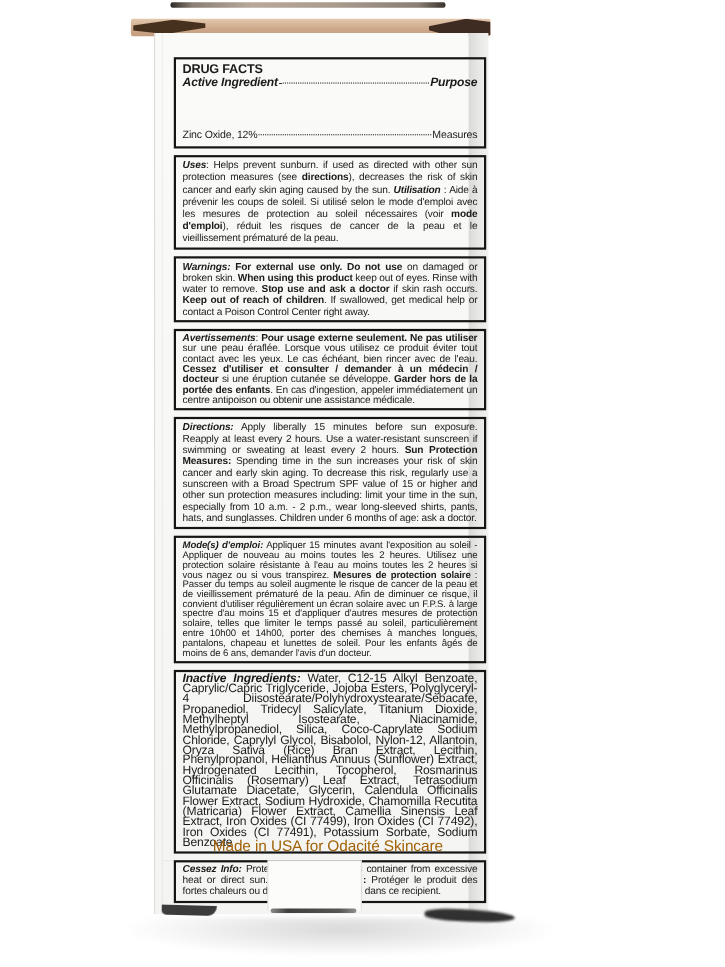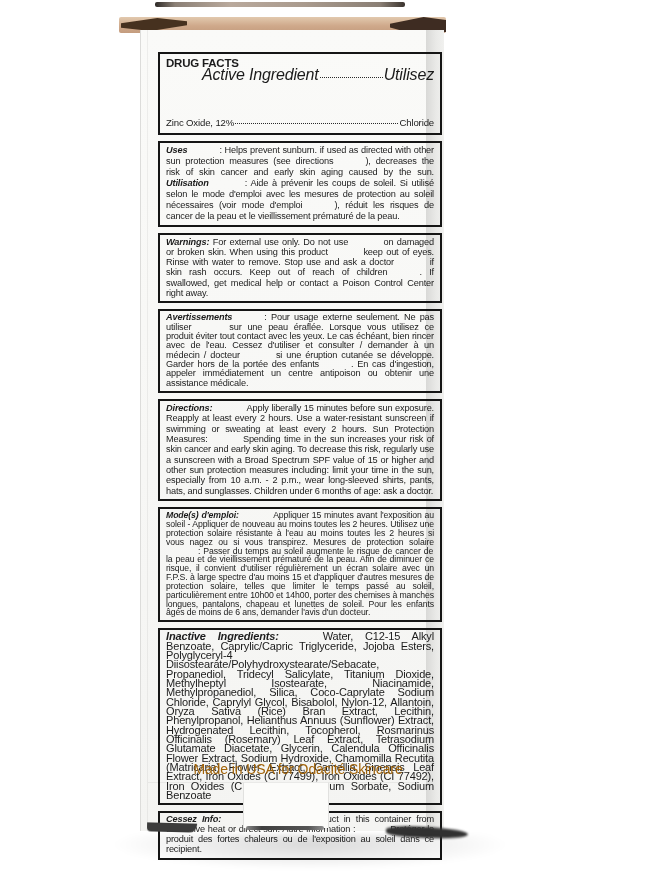--- a/index.html
+++ b/index.html
@@ -49,32 +49,32 @@
   .sec{
     box-sizing:border-box;border:2px solid #151515;margin-bottom:6px;
     padding:2px 6px 3px;text-align:justify;
     font-size:9.2px;line-height:10.5px;letter-spacing:-0.15px;
     background:transparent;
   }
   .sec-header{padding:3px 6px 4px;text-align:left;}
   .hdr-title{font-weight:bold;font-size:11.5px;line-height:12.5px;letter-spacing:-0.2px;}
   .hdr-row{display:flex;align-items:baseline;line-height:10.5px;}
   .hdr-row .leader{flex:1;border-bottom:1.7px dotted #2a2a2a;margin:0 1px;transform:translateY(-2px);}
-  .row-bi{font-weight:normal;font-style:italic;font-size:16px;margin-left:36px;}
+  .row-bi{font-weight:bold;font-style:italic;font-size:11px;}
   .row-r{font-size:9.6px;margin-top:38px;}
   .lh-uses{line-height:11px;}
   .lh-warn{line-height:10.3px;}
   .lh-avert{line-height:9.35px;}
   .lh-dir{line-height:10.35px;}
   .lh-mode{font-size:8.7px;line-height:8.85px;letter-spacing:-0.1px;}
   .lh-inactive{font-size:11px;line-height:9.35px;}
   .lh-other{line-height:9.9px;}
   .seg-bi{font-weight:bold;font-style:italic;}
-  .seg-b{font-weight:normal;}
-  .seg-r{font-weight:normal;font-style:normal;margin-left:32px;}
+  .seg-b{font-weight:bold;}
+  .seg-r{font-weight:normal;font-style:normal;}
   
   .made-line{
     position:absolute;left:162px;top:761px;width:272px;text-align:center;
     font-size:14px;line-height:17px;color:#a16207;letter-spacing:-0.1px;
   }
   
   .bottom-crease{
     position:absolute;left:148px;top:782px;width:272px;height:1px;background:rgba(0,0,0,0.05);
   }
   .tuck-tab{
@@ -115,26 +115,26 @@
   <div class="side"></div>
   <div class="front"></div>
 
   <div class="panel">
 
     <div class="sec sec-header">
       <div class="hdr-title">DRUG FACTS</div>
       <div class="hdr-row row-bi">
         <span>Active Ingredient</span>
         <span class="leader"></span>
-        <span>Utilisez</span>
+        <span>Purpose</span>
       </div>
       <div class="hdr-row row-r">
         <span>Zinc Oxide, 12%</span>
         <span class="leader"></span>
-        <span>Chloride</span>
+        <span>Measures</span>
       </div>
     </div>
 
     <div class="sec lh-uses"><span class="seg-bi">Uses</span><span class="seg-r">: Helps prevent sunburn. if used as directed with other sun protection measures (see </span><span class="seg-b">directions</span><span class="seg-r">), decreases the risk of skin cancer and early skin aging caused by the sun. </span><span class="seg-bi">Utilisation</span><span class="seg-r"> : Aide à prévenir les coups de soleil. Si utilisé selon le mode d'emploi avec les mesures de protection au soleil nécessaires (voir </span><span class="seg-b">mode d'emploi</span><span class="seg-r">), réduit les risques de cancer de la peau et le vieillissement prématuré de la peau.</span></div>
     <div class="sec lh-warn"><span class="seg-bi">Warnings:</span><span class="seg-b"> For external use only. Do not use</span><span class="seg-r"> on damaged or broken skin. </span><span class="seg-b">When using this product</span><span class="seg-r"> keep out of eyes. Rinse with water to remove. </span><span class="seg-b">Stop use and ask a doctor</span><span class="seg-r"> if skin rash occurs. </span><span class="seg-b">Keep out of reach of children</span><span class="seg-r">. If swallowed, get medical help or contact a Poison Control Center right away.</span></div>
     <div class="sec lh-avert"><span class="seg-bi">Avertissements</span><span class="seg-r">: </span><span class="seg-b">Pour usage externe seulement. Ne pas utiliser</span><span class="seg-r"> sur une peau éraflée. Lorsque vous utilisez ce produit éviter tout contact avec les yeux. Le cas échéant, bien rincer avec de l'eau. </span><span class="seg-b">Cessez d'utiliser et consulter / demander à un médecin / docteur</span><span class="seg-r"> si une éruption cutanée se développe. </span><span class="seg-b">Garder hors de la portée des enfants</span><span class="seg-r">. En cas d'ingestion, appeler immédiatement un centre antipoison ou obtenir une assistance médicale.</span></div>
     <div class="sec lh-dir"><span class="seg-bi">Directions:</span><span class="seg-r"> Apply liberally 15 minutes before sun exposure. Reapply at least every 2 hours. Use a water-resistant sunscreen if swimming or sweating at least every 2 hours. </span><span class="seg-b">Sun Protection Measures:</span><span class="seg-r"> Spending time in the sun increases your risk of skin cancer and early skin aging. To decrease this risk, regularly use a sunscreen with a Broad Spectrum SPF value of 15 or higher and other sun protection measures including: limit your time in the sun, especially from 10 a.m. - 2 p.m., wear long-sleeved shirts, pants, hats, and sunglasses. Children under 6 months of age: ask a doctor.</span></div>
     <div class="sec lh-mode"><span class="seg-bi">Mode(s) d'emploi:</span><span class="seg-r"> Appliquer 15 minutes avant l'exposition au soleil - Appliquer de nouveau au moins toutes les 2 heures. Utilisez une protection solaire résistante à l'eau au moins toutes les 2 heures si vous nagez ou si vous transpirez. </span><span class="seg-b">Mesures de protection solaire</span><span class="seg-r"> : Passer du temps au soleil augmente le risque de cancer de la peau et de vieillissement prématuré de la peau. Afin de diminuer ce risque, il convient d'utiliser régulièrement un écran solaire avec un F.P.S. à large spectre d'au moins 15 et d'appliquer d'autres mesures de protection solaire, telles que limiter le temps passé au soleil, particulièrement entre 10h00 et 14h00, porter des chemises à manches longues, pantalons, chapeau et lunettes de soleil. Pour les enfants âgés de moins de 6 ans, demander l'avis d'un docteur.</span></div>
     <div class="sec lh-inactive"><span class="seg-bi">Inactive Ingredients:</span><span class="seg-r"> Water, C12-15 Alkyl Benzoate, Caprylic/Capric Triglyceride, Jojoba Esters, Polyglyceryl-4 Diisostearate/Polyhydroxystearate/Sebacate, Propanediol, Tridecyl Salicylate, Titanium Dioxide, Methylheptyl Isostearate, Niacinamide, Methylpropanediol, Silica, Coco-Caprylate Sodium Chloride, Caprylyl Glycol, Bisabolol, Nylon-12, Allantoin, Oryza Sativa (Rice) Bran Extract, Lecithin, Phenylpropanol, Helianthus Annuus (Sunflower) Extract, Hydrogenated Lecithin, Tocopherol, Rosmarinus Officinalis (Rosemary) Leaf Extract, Tetrasodium Glutamate Diacetate, Glycerin, Calendula Officinalis Flower Extract, Sodium Hydroxide, Chamomilla Recutita (Matricaria) Flower Extract, Camellia Sinensis Leaf Extract, Iron Oxides (CI 77499), Iron Oxides (CI 77492), Iron Oxides (CI 77491), Potassium Sorbate, Sodium Benzoate</span></div>
     <div class="sec lh-other"><span class="seg-bi">Cessez Info:</span><span class="seg-r"> Protect the product in this container from excessive heat or direct sun. </span><span class="seg-b">Autre information :</span><span class="seg-r"> Protéger le produit des fortes chaleurs ou de l'exposition au soleil dans ce recipient.</span></div>

